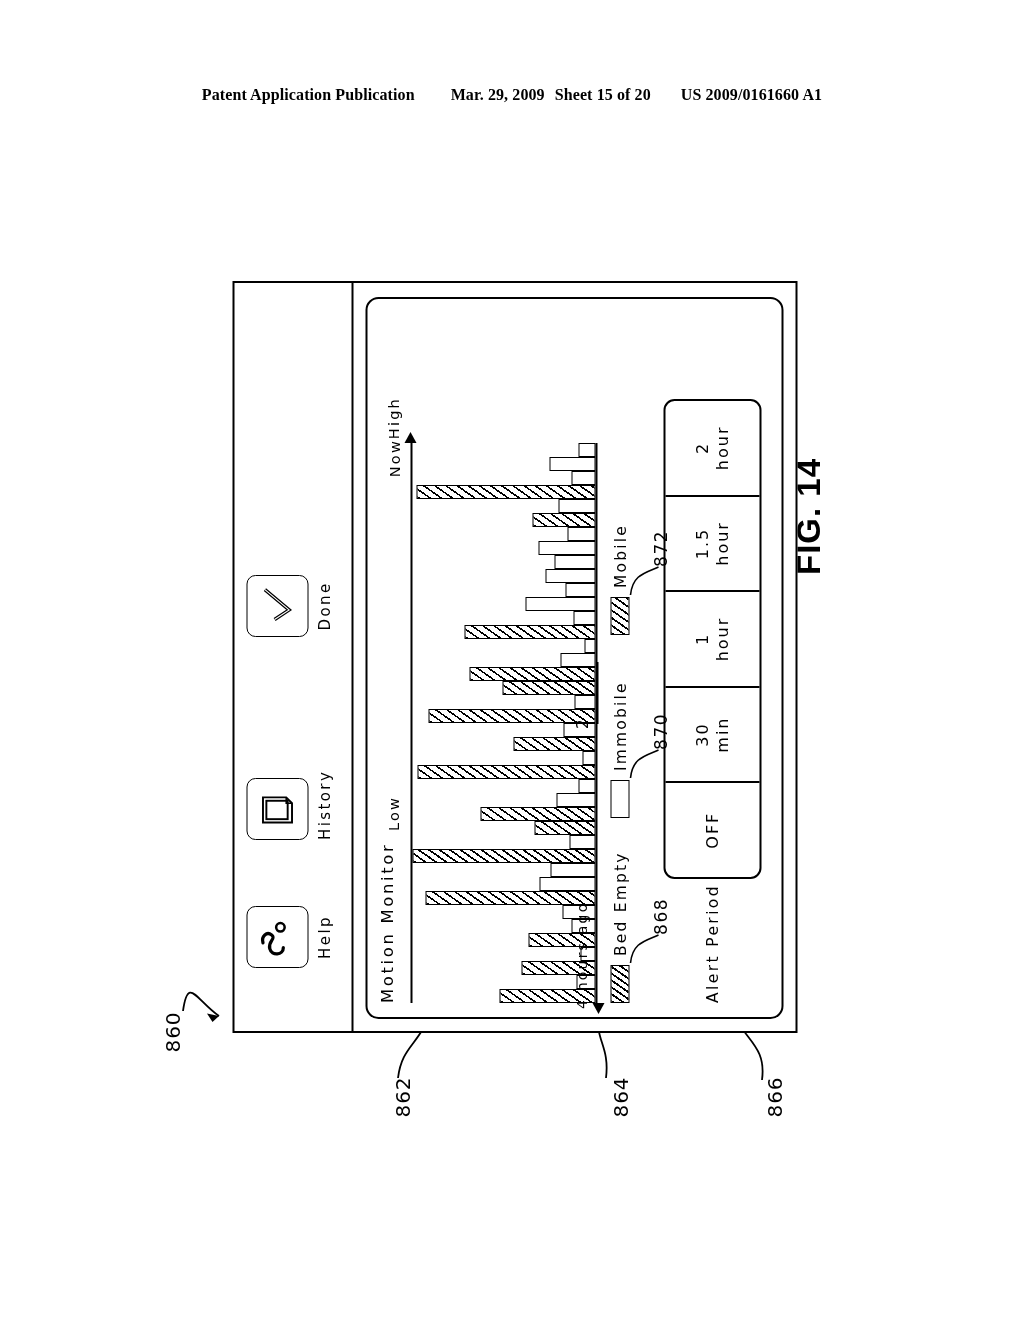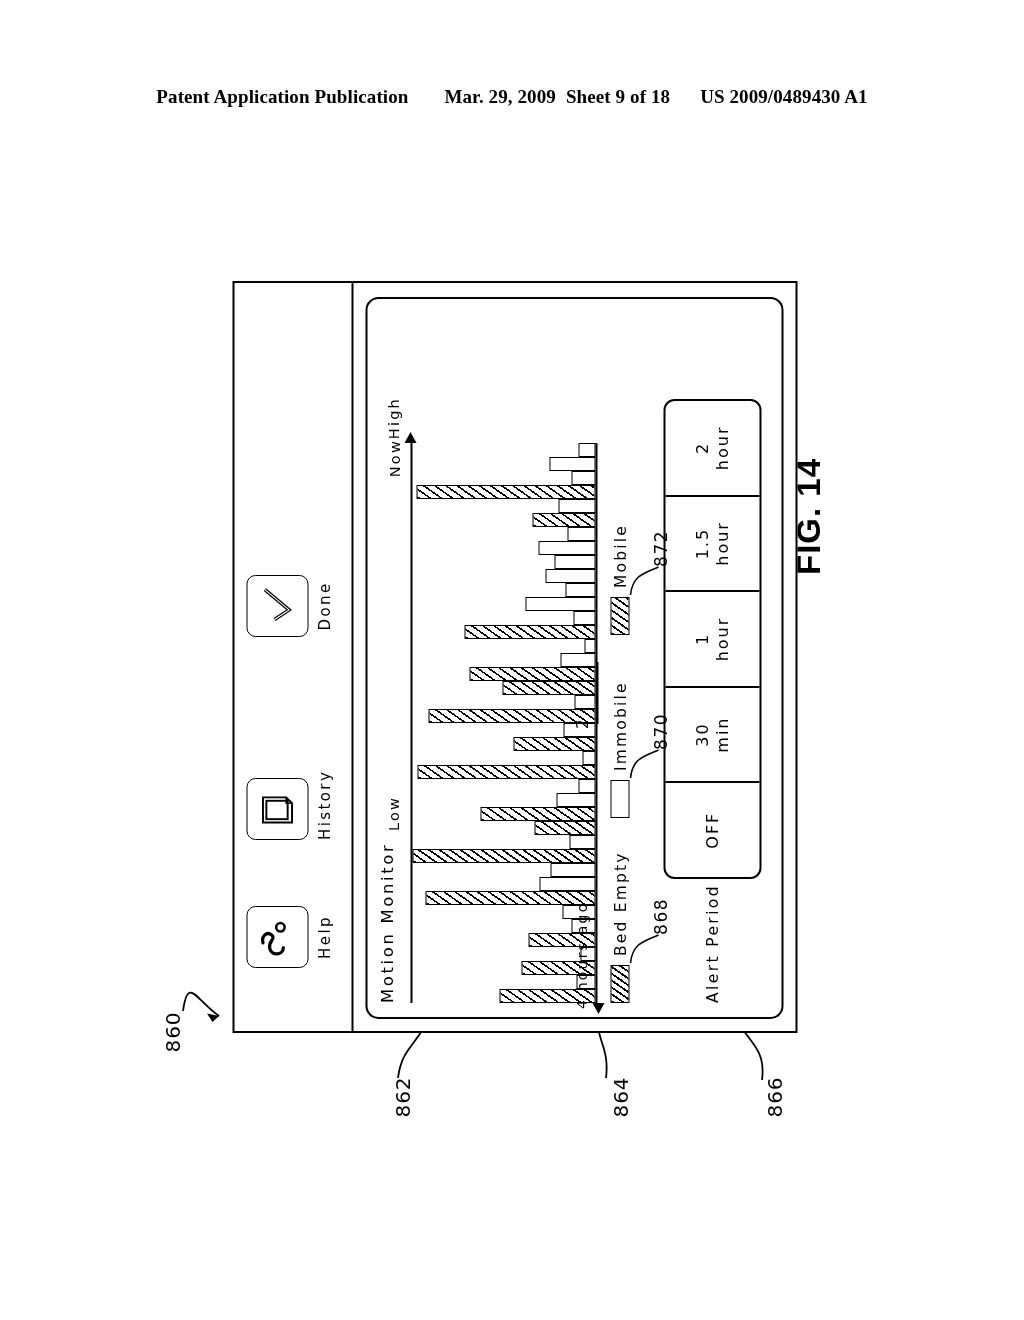--- a/index.html
+++ b/index.html
@@ -6,21 +6,21 @@
   body{
     width:1024px;height:1320px;background:#ffffff;
     font-family:"Liberation Serif", serif;color:#000;
     position:relative;overflow:hidden;
   }
   
   #pub-header{
     position:absolute;left:0;top:86px;width:1024px;
     display:flex;justify-content:center;align-items:baseline;
     font-family:"Liberation Serif", serif;
-    font-weight:bold;font-size:19px;letter-spacing:.1px;
+    font-weight:bold;font-size:16px;letter-spacing:.1px;
     white-space:pre;
   }
   #pub-header .gap1{display:inline-block;width:36px;}
   #pub-header .gap2{display:inline-block;width:10px;}
   #pub-header .gap3{display:inline-block;width:30px;}
 
   
   #figure{position:absolute;left:0;top:0;width:1024px;height:1320px;}
 
   
@@ -159,23 +159,23 @@
   svg{display:block;overflow:visible;}
 </style>
 </head>
 <body>
 
 <div id="pub-header">
   <span>Patent Application Publication</span>
   <span class="gap1"></span>
   <span>Mar. 29, 2009</span>
   <span class="gap2"></span>
-  <span>Sheet 9 of 18</span>
+  <span>Sheet 15 of 20</span>
   <span class="gap3"></span>
-  <span>US 2009/0489430 A1</span>
+  <span>US 2009/0161660 A1</span>
 </div>
 
 <div id="figure">
 
   <div class="fig-label">FIG. 14</div>
 
   <svg style="position:absolute;left:0;top:0;width:1024px;height:1320px;pointer-events:none">
 
     <path d="M183,1011 C188,975 196,1000 219,1016" fill="none" stroke="#000" stroke-width="1.8"></path>
     <path d="M219,1016 l-12,-2.5 l5.5,8.5 z" fill="#000"></path>

